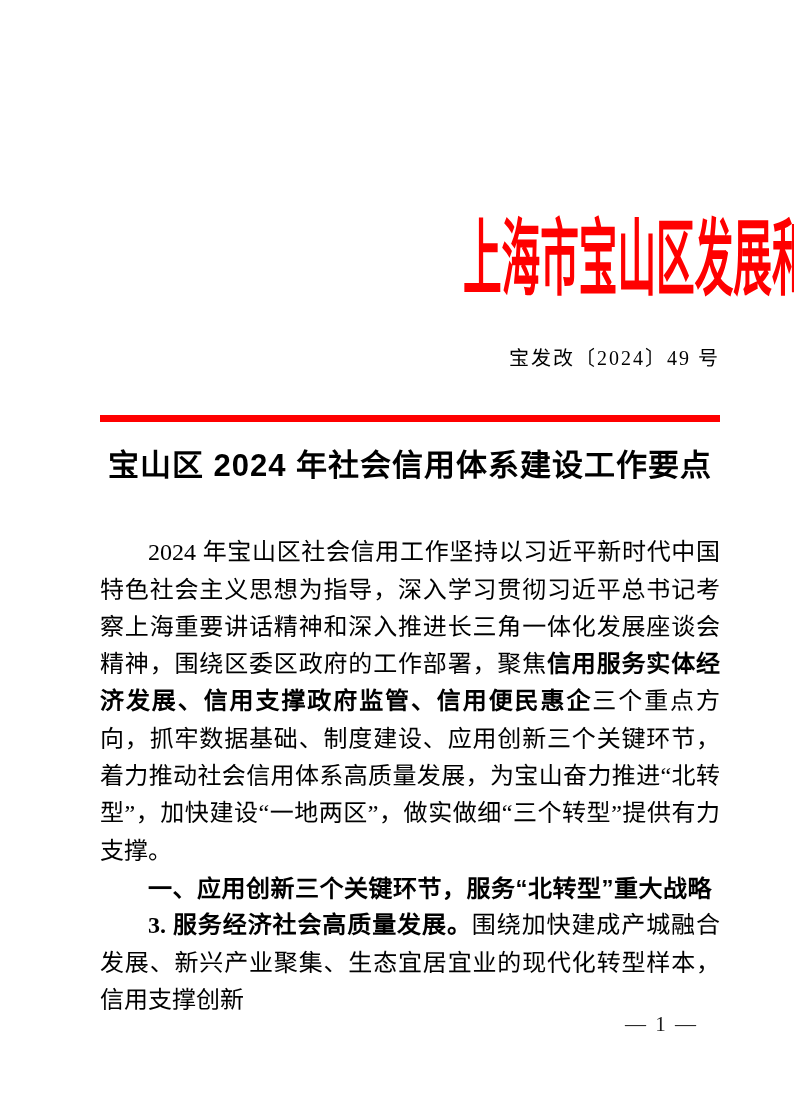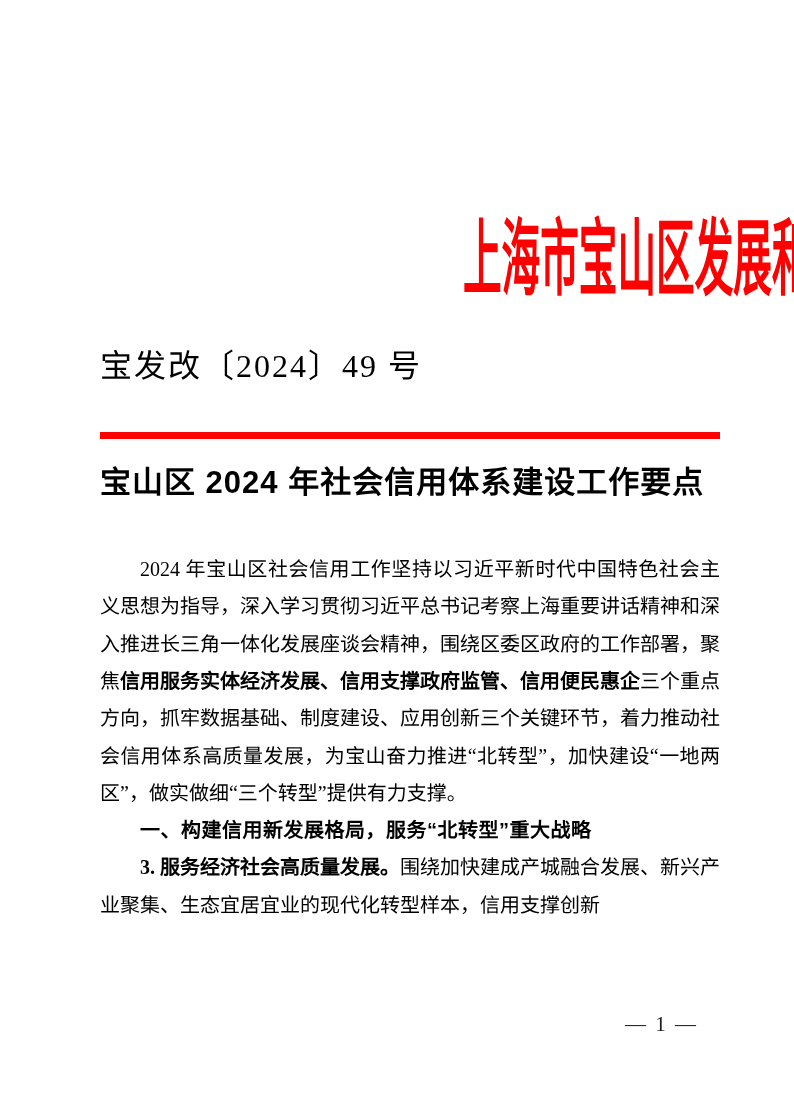--- a/index.html
+++ b/index.html
@@ -37,44 +37,45 @@
     font-weight:bold;
     color:var(--accent-red);
     letter-spacing:0;
     transform:scaleX(0.46);
     transform-origin:center center;
     line-height:1;
     font-family:"Liberation Serif", serif;
   }
   .doc-number{
     margin-top:42px;
-    text-align:left;
-    font-size:32px;
+    text-align:right;
+    font-size:20px;
     line-height:1.4;
     letter-spacing:2px;
   }
   .red-line{
     margin-top:43px;
     height:7px;
     width:100%;
     background:var(--accent-red);
   }
   
   .doc-title{
     margin:24px 0 0 0;
+    text-align:center;
     font-size:31px;
     line-height:1.3;
     font-weight:bold;
     letter-spacing:1px;
     font-family:"Liberation Sans", sans-serif;
   }
   
   .body-text{
     margin-top:48px;
-    font-size:20px;
+    font-size:24px;
     line-height:37.3px;
     text-align:justify;
   }
   .body-text p{
     margin:0;
     text-indent:2em;
   }
   .body-text .heading{
     font-family:"Liberation Sans", sans-serif;
     font-weight:bold;
@@ -104,20 +105,20 @@
     </div>
 
     <div class="doc-number">宝发改〔2024〕49 号</div>
 
     <div class="red-line"></div>
 
     <h1 class="doc-title">宝山区 2024 年社会信用体系建设工作要点</h1>
 
     <div class="body-text" id="doc-body">
         <p class="para"><span class="run">2024 年宝山区社会信用工作坚持以习近平新时代中国特色社会主义思想为指导，深入学习贯彻习近平总书记考察上海重要讲话精神和深入推进长三角一体化发展座谈会精神，围绕区委区政府的工作部署，聚焦</span><span class="run bold">信用服务实体经济发展、信用支撑政府监管、信用便民惠企</span><span class="run">三个重点方向，抓牢数据基础、制度建设、应用创新三个关键环节，着力推动社会信用体系高质量发展，为宝山奋力推进“北转型”，加快建设“一地两区”，做实做细“三个转型”提供有力支撑。</span></p>
-        <p class="heading"><span class="run bold">一、构建信用新发展格局，服务“北转型”重大战略</span></p>
+        <p class="heading"><span class="run bold">一、应用创新三个关键环节，服务“北转型”重大战略</span></p>
         <p class="para"><span class="run bold">3. 服务经济社会高质量发展。</span><span class="run">围绕加快建成产城融合发展、新兴产业聚集、生态宜居宜业的现代化转型样本，信用支撑创新</span></p>
       </div>
 
   </div>
 
   <div class="page-number">— 1 —</div>
 </div>
 
 </body></html>

